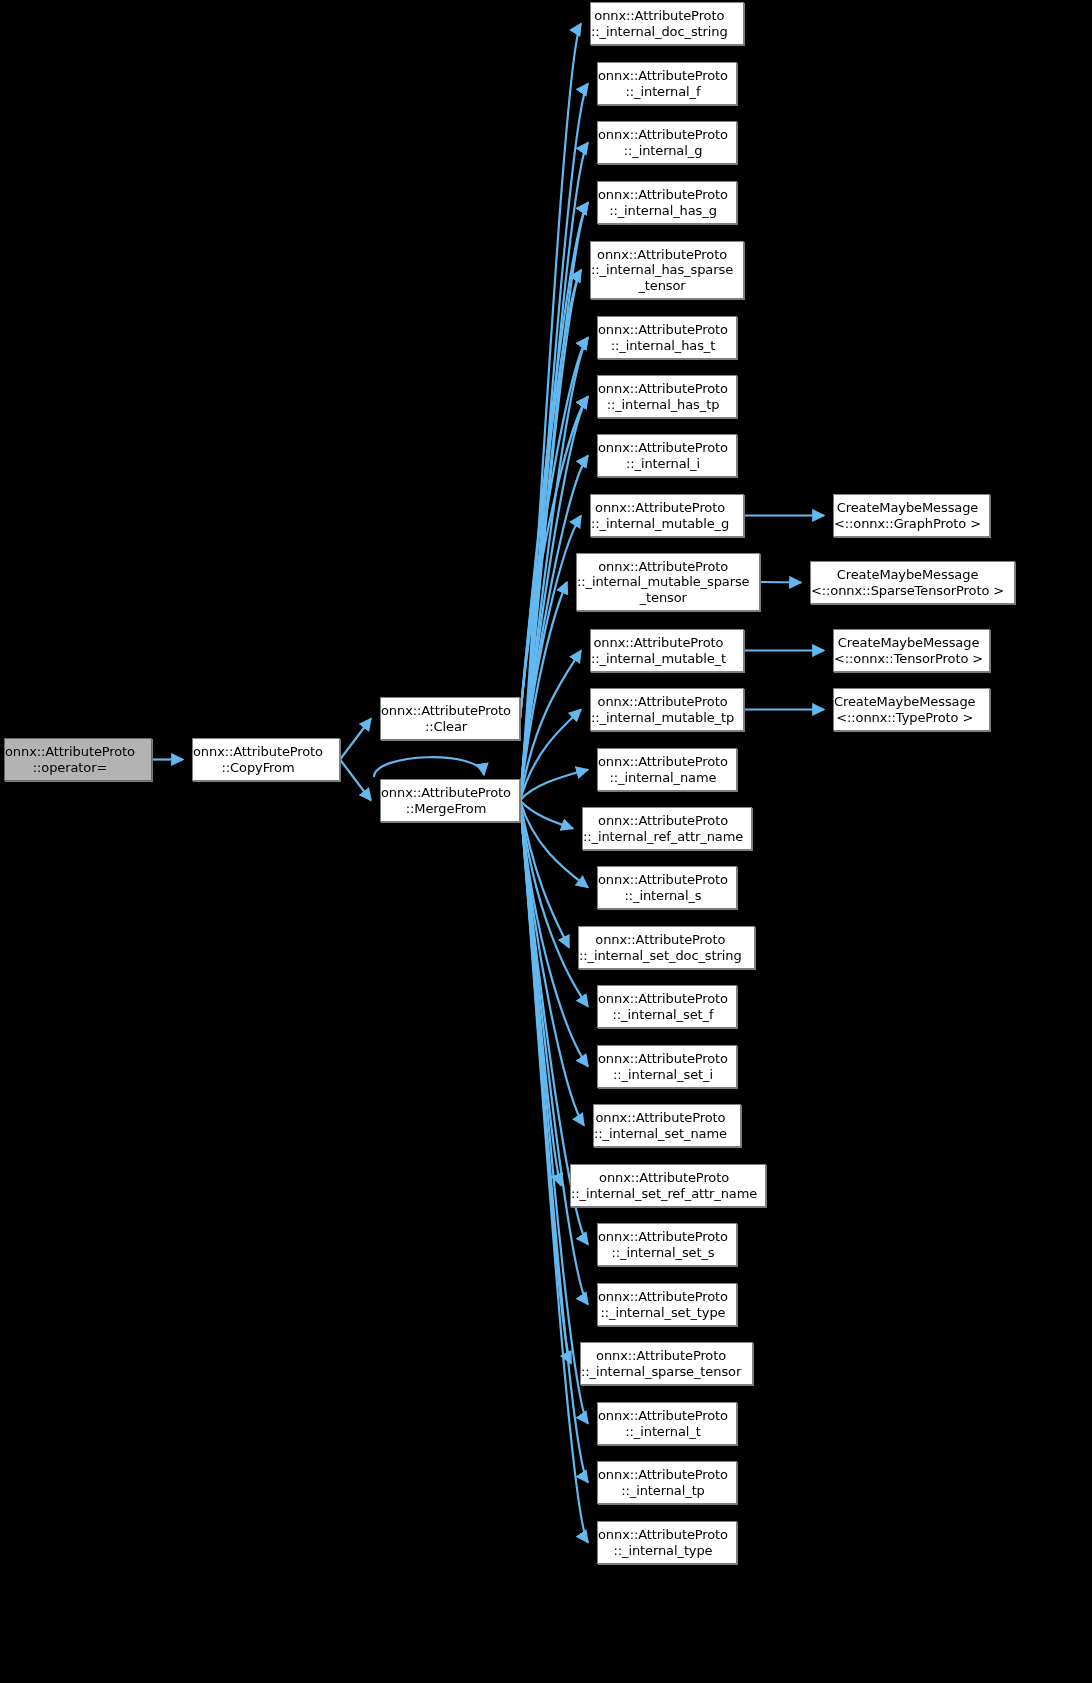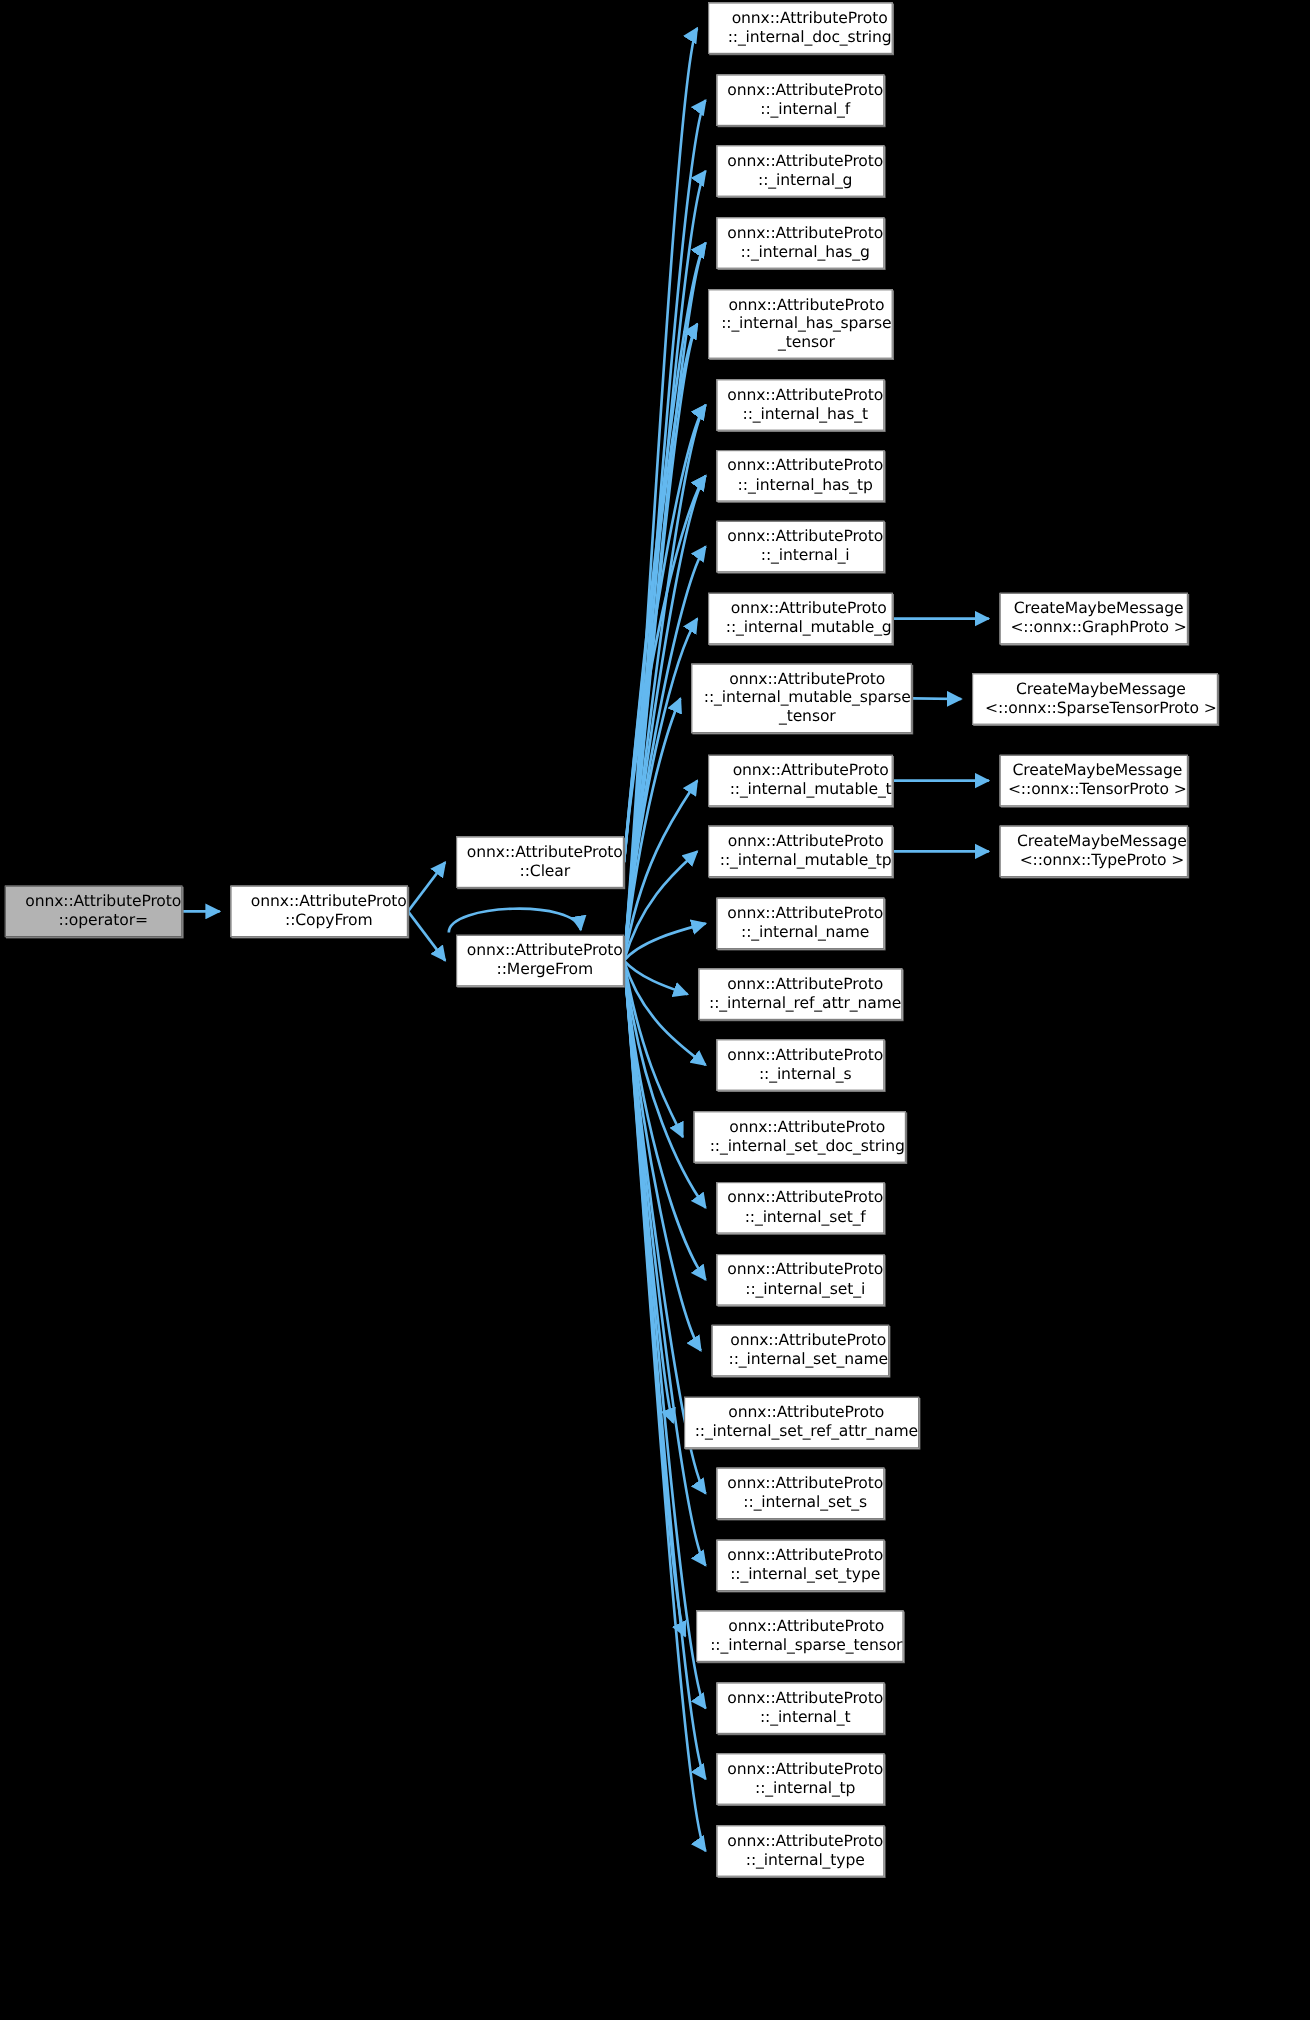--- a/index.html
+++ b/index.html
@@ -6,21 +6,21 @@
   #canvas-wrap{position:relative;width:1092px;height:1683px;background:#000;overflow:hidden;}
   svg.graph{position:absolute;left:0;top:0;width:1092px;height:1683px;}
   .node-box{
     position:absolute;
     box-sizing:border-box;
     background:#ffffff;
     border:1px solid #808080;
     box-shadow:1px 1px 0 0 #7a7a7a;
     display:flex;
     align-items:center;
-    justify-content:flex-end;
+    justify-content:flex-start;
     text-align:center;
     font-family:"DejaVu Sans","Liberation Sans",sans-serif;
     font-size:13px;
     line-height:15.5px;
     color:#000000;
     letter-spacing:-0.1px;
     white-space:pre;
   }
   .node-box.root{
     background:#b3b3b3;

